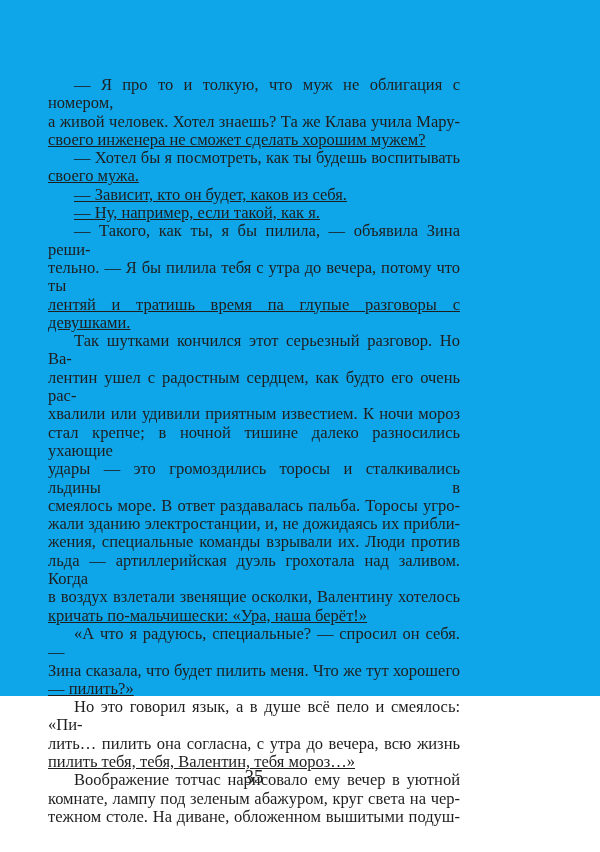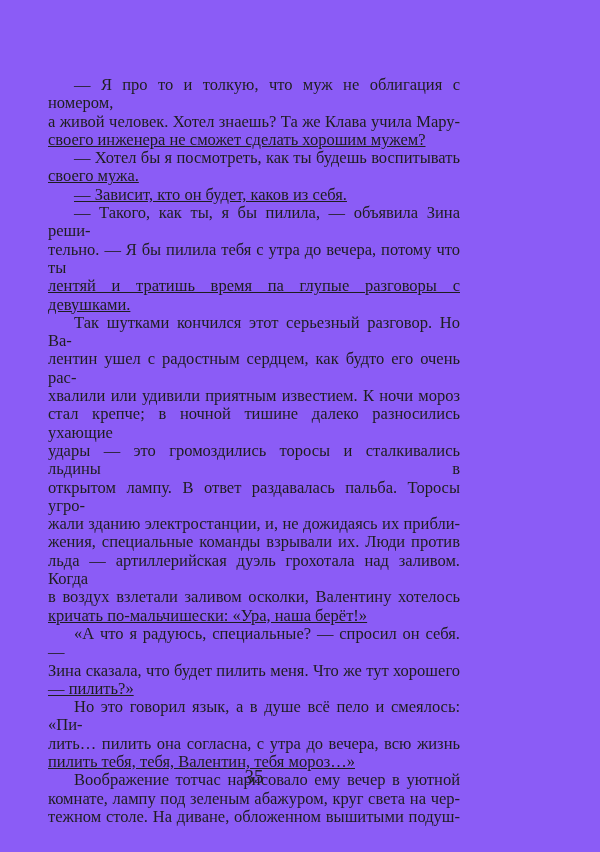--- a/index.html
+++ b/index.html
@@ -8,22 +8,22 @@
   }
   body {
     width: 600px;
     height: 852px;
     background: #ffffff;
     overflow: hidden;
   }
   .book-page {
     position: relative;
     width: 600px;
-    height: 852px;
-    background: #8b5cf6;
+    height: 696px;
+    background: #0ea5e9;
     font-family: "Liberation Serif", "DejaVu Serif", serif;
     color: #1e1e1e;
   }
   .text-block {
     position: absolute;
     left: 48px;
     top: 76px;
     width: 412px;
     font-size: 16.5px;
     line-height: 18.3px;
@@ -66,35 +66,38 @@
         <div class="line last">своего инженера не сможет сделать хорошим мужем?</div>
       </div>
       <div class="paragraph">
         <div class="line first">— Хотел бы я посмотреть, как ты будешь воспитывать</div>
         <div class="line last">своего мужа.</div>
       </div>
       <div class="paragraph">
         <div class="line first last">— Зависит, кто он будет, каков из себя.</div>
       </div>
       <div class="paragraph">
+        <div class="line first last">— Ну, например, если такой, как я.</div>
+      </div>
+      <div class="paragraph">
         <div class="line first">— Такого, как ты, я бы пилила, — объявила Зина реши-</div>
         <div class="line">тельно. — Я бы пилила тебя с утра до вечера, потому что ты</div>
         <div class="line last">лентяй и тратишь время па глупые разговоры с девушками.</div>
       </div>
       <div class="paragraph">
         <div class="line first">Так шутками кончился этот серьезный разговор. Но Ва-</div>
         <div class="line">лентин ушел с радостным сердцем, как будто его очень рас-</div>
         <div class="line">хвалили или удивили приятным известием. К ночи мороз</div>
         <div class="line">стал крепче; в ночной тишине далеко разносились ухающие</div>
         <div class="line">удары — это громоздились торосы и сталкивались льдины в</div>
-        <div class="line">открытом лампу. В ответ раздавалась пальба. Торосы угро-</div>
+        <div class="line">смеялось море. В ответ раздавалась пальба. Торосы угро-</div>
         <div class="line">жали зданию электростанции, и, не дожидаясь их прибли-</div>
         <div class="line">жения, специальные команды взрывали их. Люди против</div>
         <div class="line">льда — артиллерийская дуэль грохотала над заливом. Когда</div>
-        <div class="line">в воздух взлетали заливом осколки, Валентину хотелось</div>
+        <div class="line">в воздух взлетали звенящие осколки, Валентину хотелось</div>
         <div class="line last">кричать по-мальчишески: «Ура, наша берёт!»</div>
       </div>
       <div class="paragraph">
         <div class="line first">«А что я радуюсь, специальные? — спросил он себя. —</div>
         <div class="line">Зина сказала, что будет пилить меня. Что же тут хорошего</div>
         <div class="line last">— пилить?»</div>
       </div>
       <div class="paragraph">
         <div class="line first">Но это говорил язык, а в душе всё пело и смеялось: «Пи-</div>
         <div class="line">лить… пилить она согласна, с утра до вечера, всю жизнь</div>

